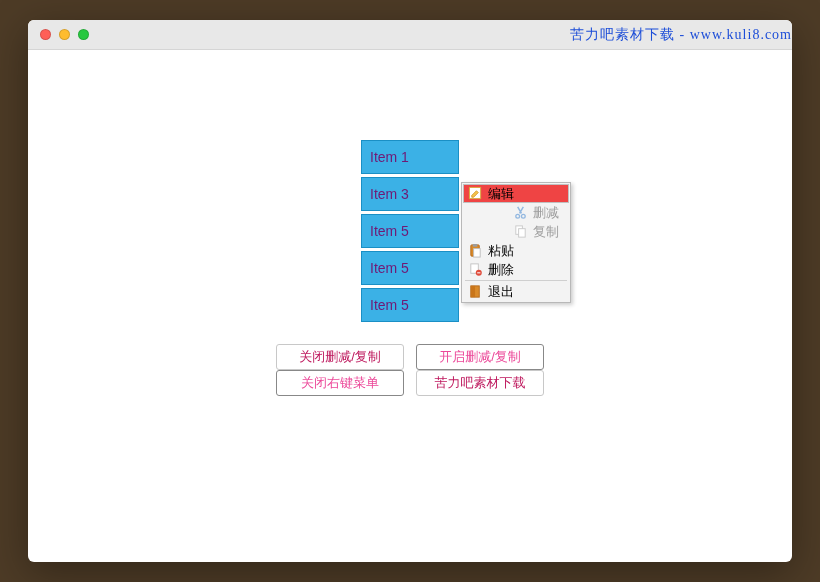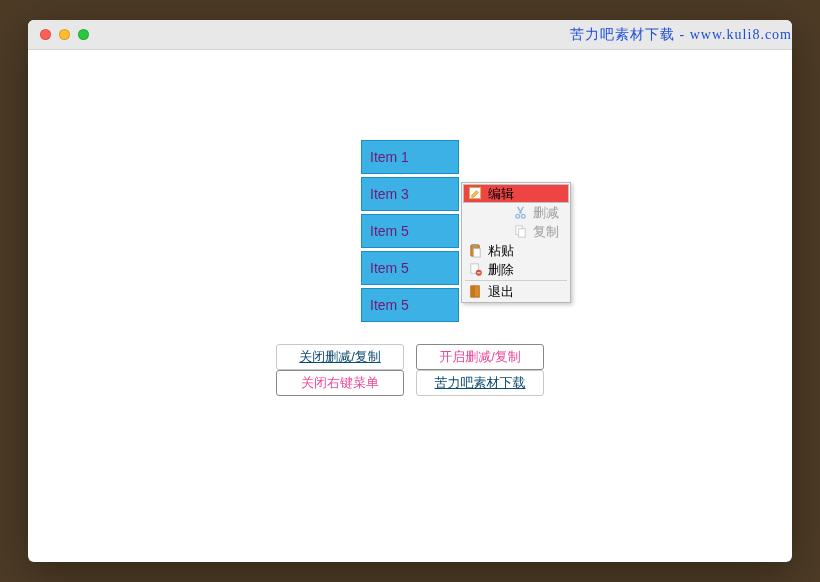--- a/index.html
+++ b/index.html
@@ -128,24 +128,23 @@
     border: 1px solid #888;
     border-radius: 3px;
     font-size: 13px;
     color: #ec4899;
     display: flex;
     align-items: center;
     justify-content: center;
     cursor: pointer;
   }
   .btn.disabled {
-    color: #0c4a6e;
+    color: #be185d;
     border-color: #c8c8c8;
     cursor: default;
-    text-decoration: underline;
   }
 </style>
 </head>
 <body>
 
 <div class="window">
   <div class="titlebar">
     <div class="traffic">
       <div class="dot red"></div>
       <div class="dot yellow"></div>

